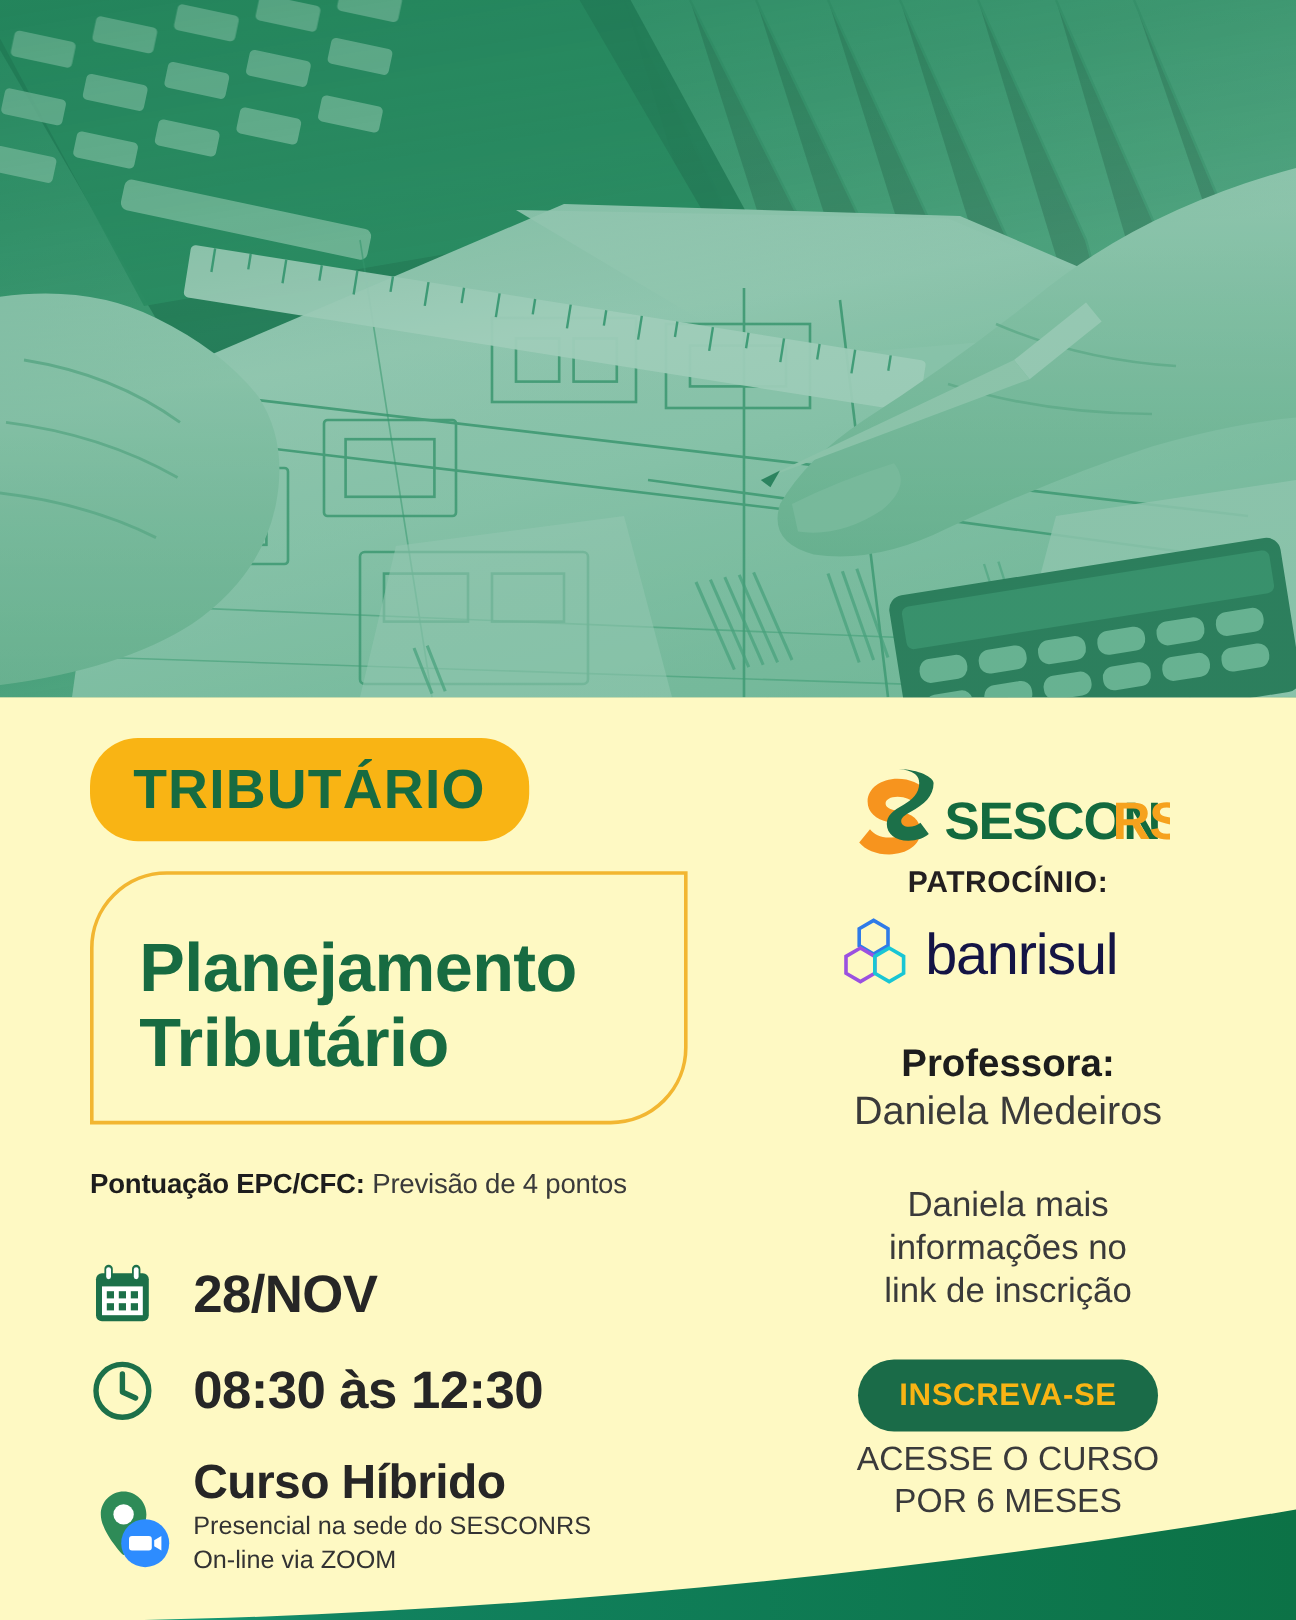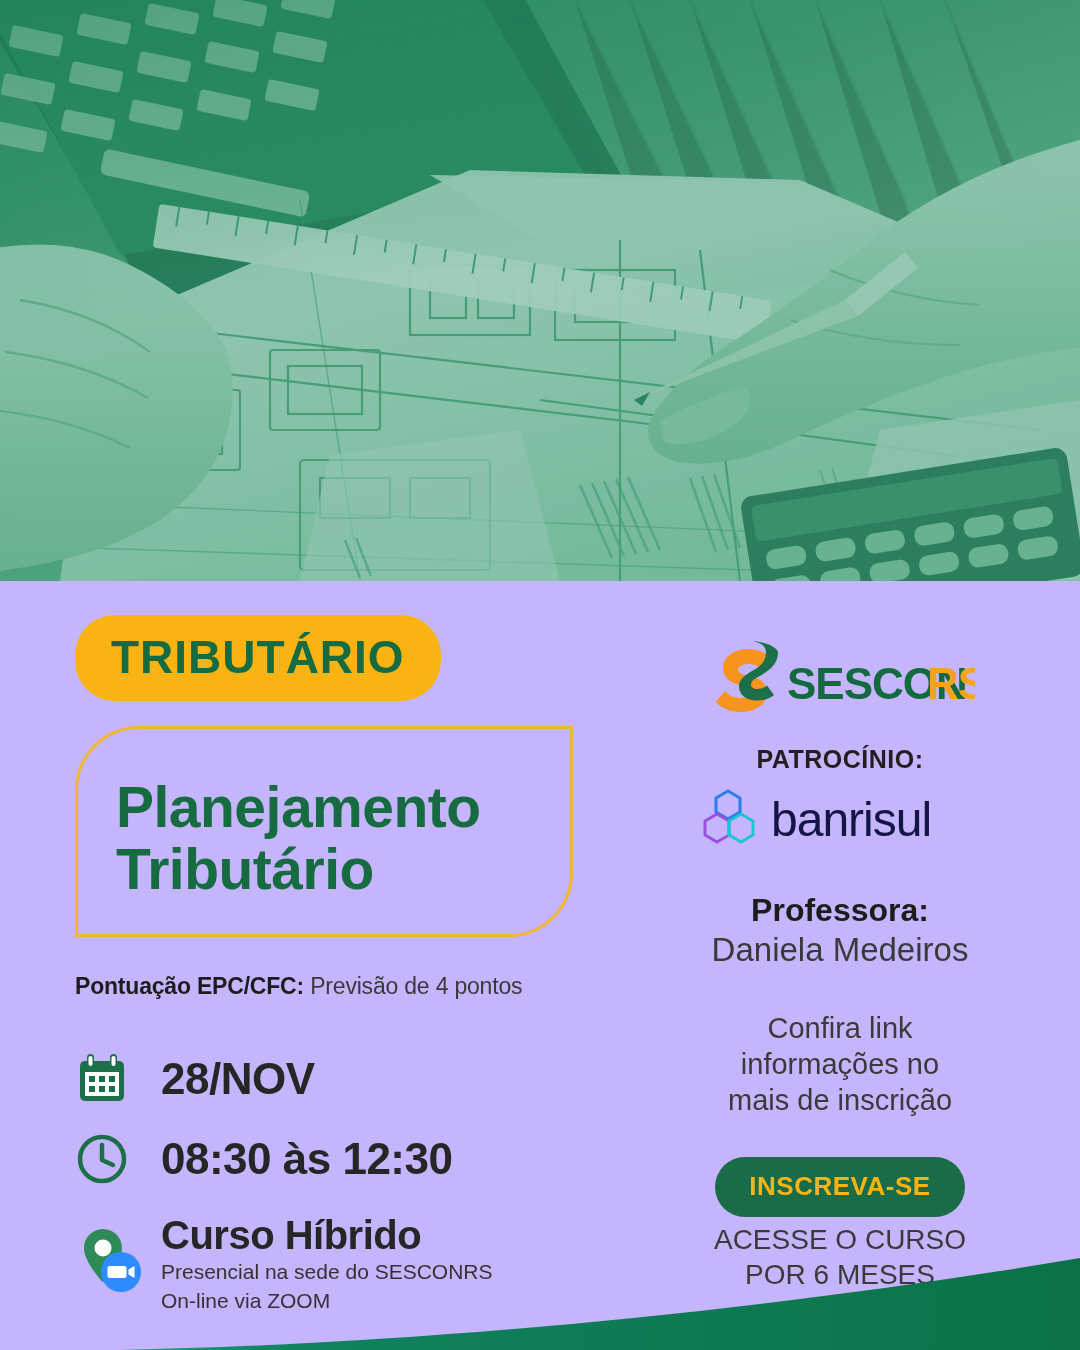--- a/index.html
+++ b/index.html
@@ -3,21 +3,21 @@
 <meta charset="utf-8">
 <style>
   html,body{margin:0;padding:0;}
   body{
     width:1080px;height:1350px;
     background:#ffffff;
     font-family:"Liberation Sans", sans-serif;
     overflow:hidden;
     position:relative;
   }
-  .poster{position:relative;width:1080px;height:1350px;overflow:hidden;background:#c4b5fd;}
+  .poster{position:relative;width:1080px;height:1350px;overflow:hidden;background:#fef9c3;}
 
   
   .hero{position:absolute;left:0;top:0;width:1080px;height:581px;overflow:hidden;background:#1f7d56;}
   .hero svg{display:block;width:1080px;height:581px;}
 
   
   .content{position:absolute;left:0;top:581px;width:1080px;height:769px;}
 
   
   .left-col{position:absolute;left:75px;top:34px;width:560px;}
@@ -55,32 +55,32 @@
     margin-top:36px;
     font-size:23px;
     color:#3a3a3a;
     letter-spacing:-0.2px;
   }
   .pontuacao b{color:#1d1d1d;}
 
   
   .info-list{margin-top:52px;}
   .info-row{display:flex;align-items:center;margin-bottom:26px;}
-  .info-row.loc{align-items:center;margin-bottom:15px;}
+  .info-row.loc{align-items:flex-end;margin-bottom:15px;}
   .ico-wrap{width:86px;flex:0 0 86px;display:flex;align-items:center;justify-content:flex-start;}
   .info-main{font-size:44px;font-weight:bold;color:#262626;line-height:1;letter-spacing:-0.5px;}
   .loc .info-text{padding-top:2px;}
   .loc-title{font-size:40px;font-weight:bold;color:#262626;line-height:1.05;letter-spacing:-0.5px;}
   .loc-sub{font-size:21px;color:#333;line-height:1.25;margin-top:3px;}
 
   
   .right-col{position:absolute;left:640px;top:58px;width:400px;text-align:center;}
   .sescon-logo{display:block;margin:0 auto;}
   .patrocinio{
-    margin-top:24px;font-size:25px;font-weight:bold;color:#231f20;letter-spacing:0.5px;
+    margin-top:0;font-size:25px;font-weight:bold;color:#231f20;letter-spacing:0.5px;
   }
   .banrisul{margin-top:12px;display:flex;align-items:flex-end;justify-content:center;}
 
   .prof-block{margin-top:45px;}
   .prof-label{font-size:32px;font-weight:bold;color:#1d1d1d;line-height:1.1;margin-top:25px;}
   .prof-name{font-size:33px;color:#3a3a3a;line-height:1.2;margin-top:2px;}
 
   .confira{margin-top:40px;font-size:29px;color:#3a3a3a;line-height:1.25;}
 
   .cta{
@@ -394,23 +394,23 @@
           <text x="76" y="50" font-family="'Liberation Sans',sans-serif" font-size="48" fill="#141445" letter-spacing="-1">banrisul</text>
         </svg>
       </div>
 
       <div class="prof-block">
         <div class="prof-label">Professora:</div>
         <div class="prof-name">Daniela Medeiros</div>
       </div>
 
       <div class="confira">
-        <div>Confira link</div>
+        <div>Daniela mais</div>
         <div>informações no</div>
-        <div>mais de inscrição</div>
+        <div>link de inscrição</div>
       </div>
 
       <div class="cta">INSCREVA-SE</div>
 
       <div class="cta-sub">
         <div>ACESSE O CURSO</div>
         <div>POR 6 MESES</div>
       </div>
 
     </div>

